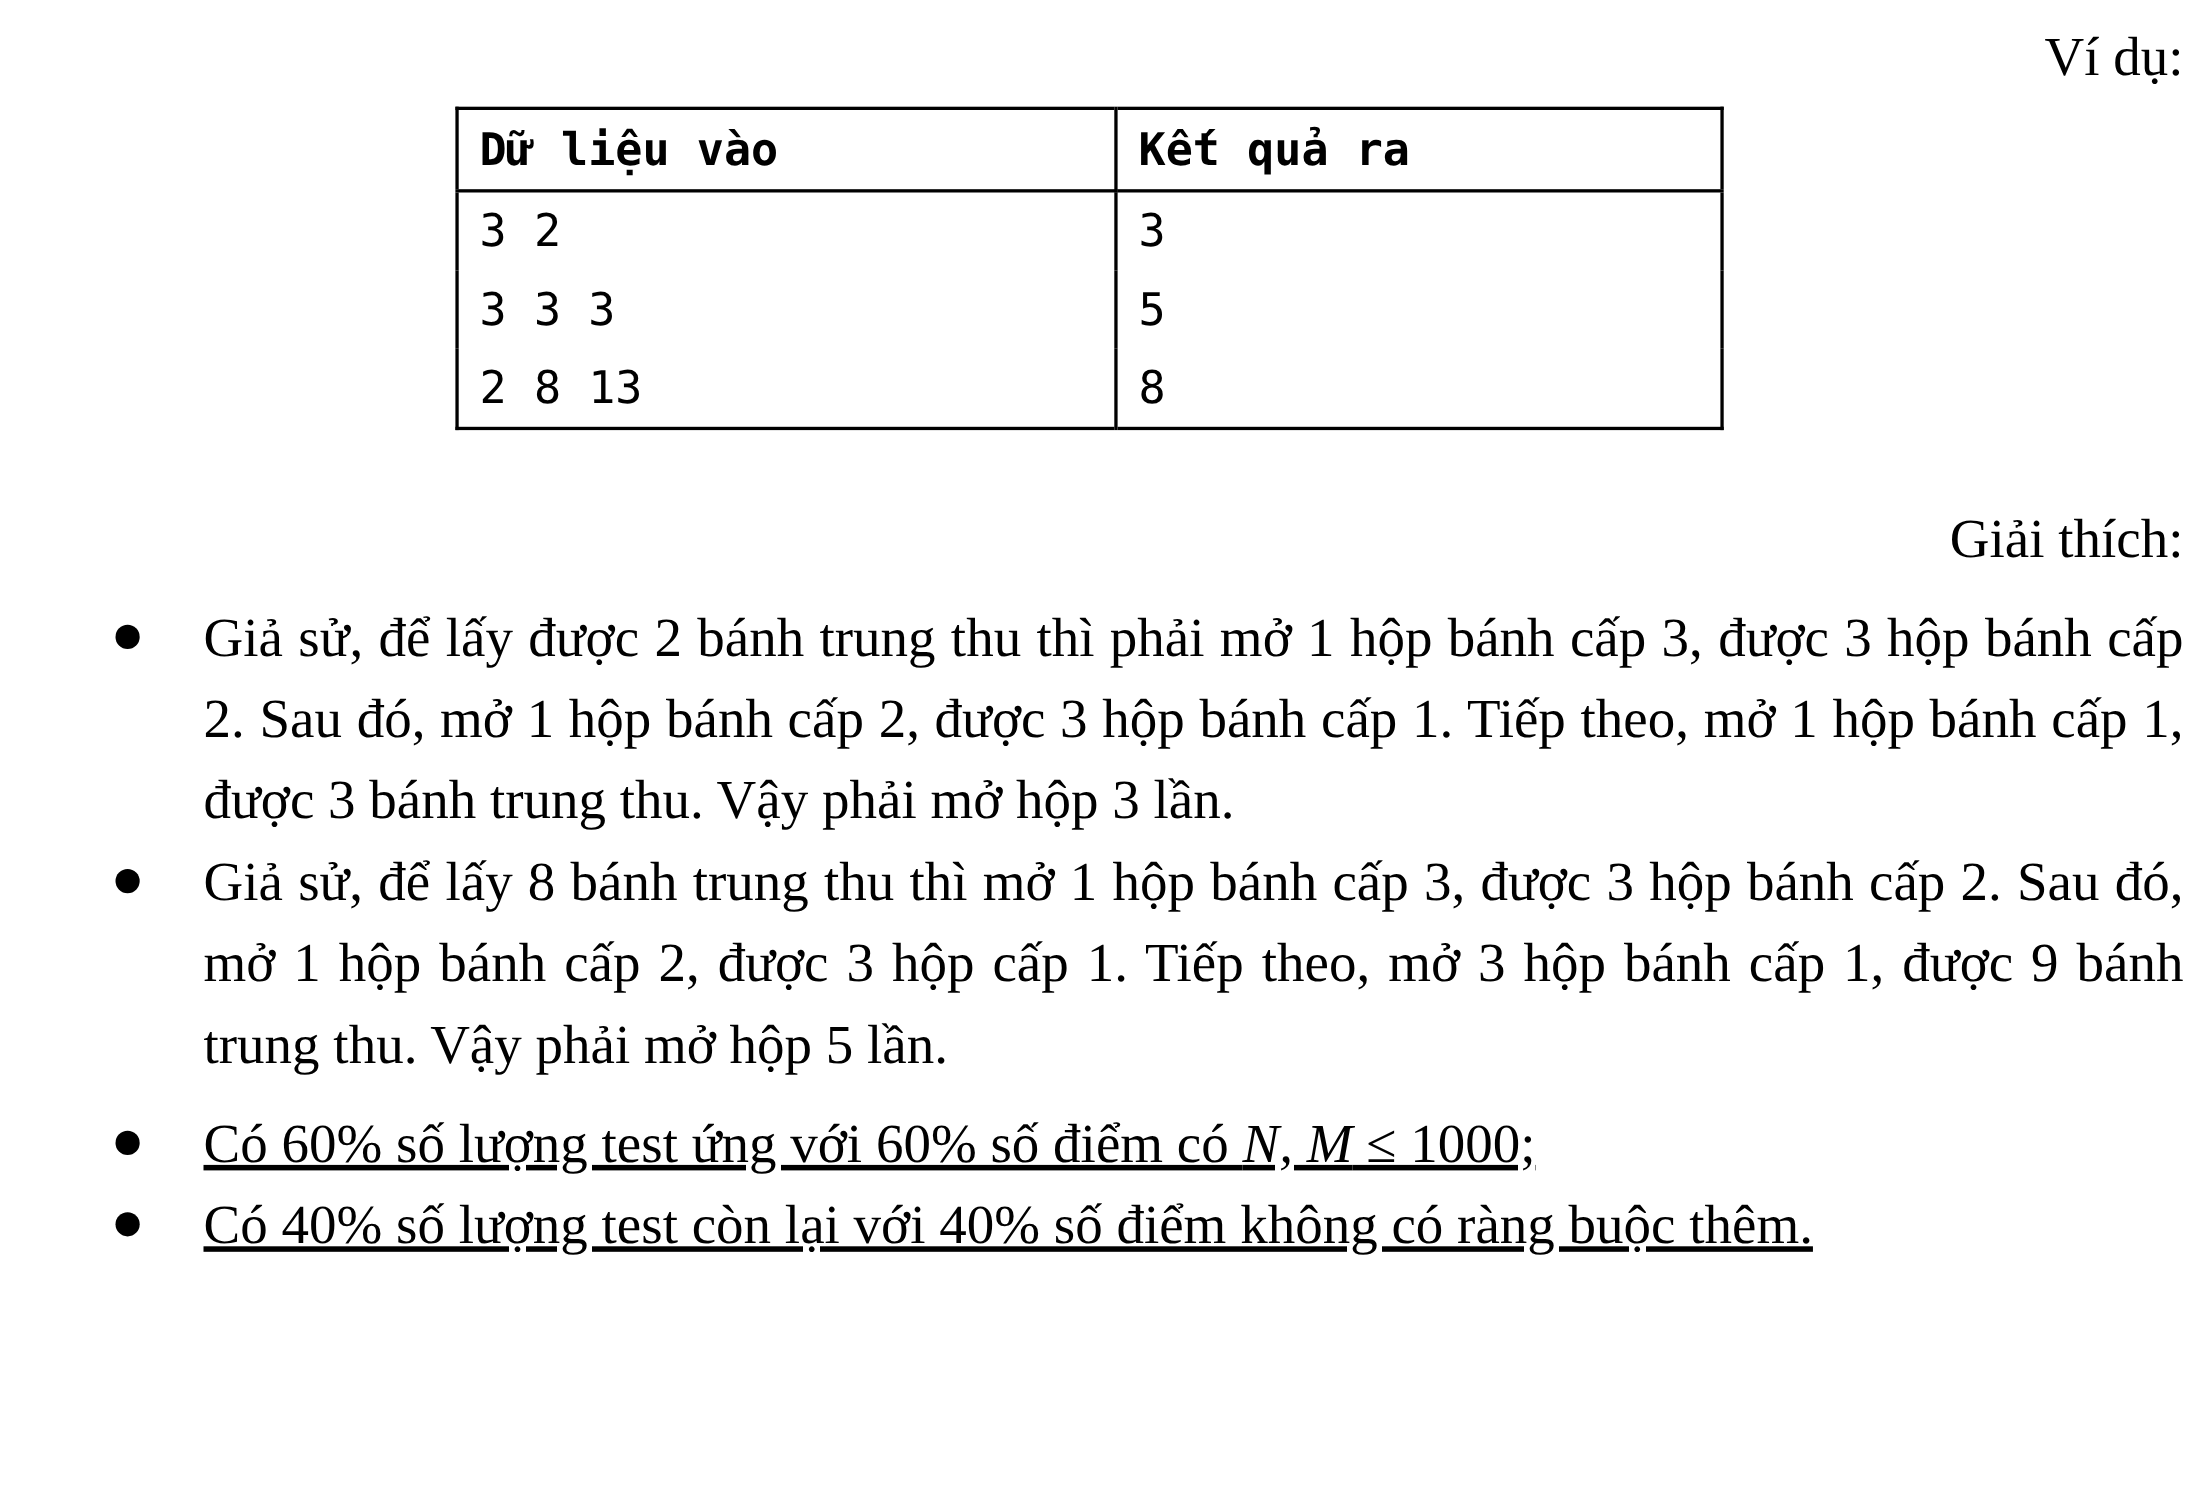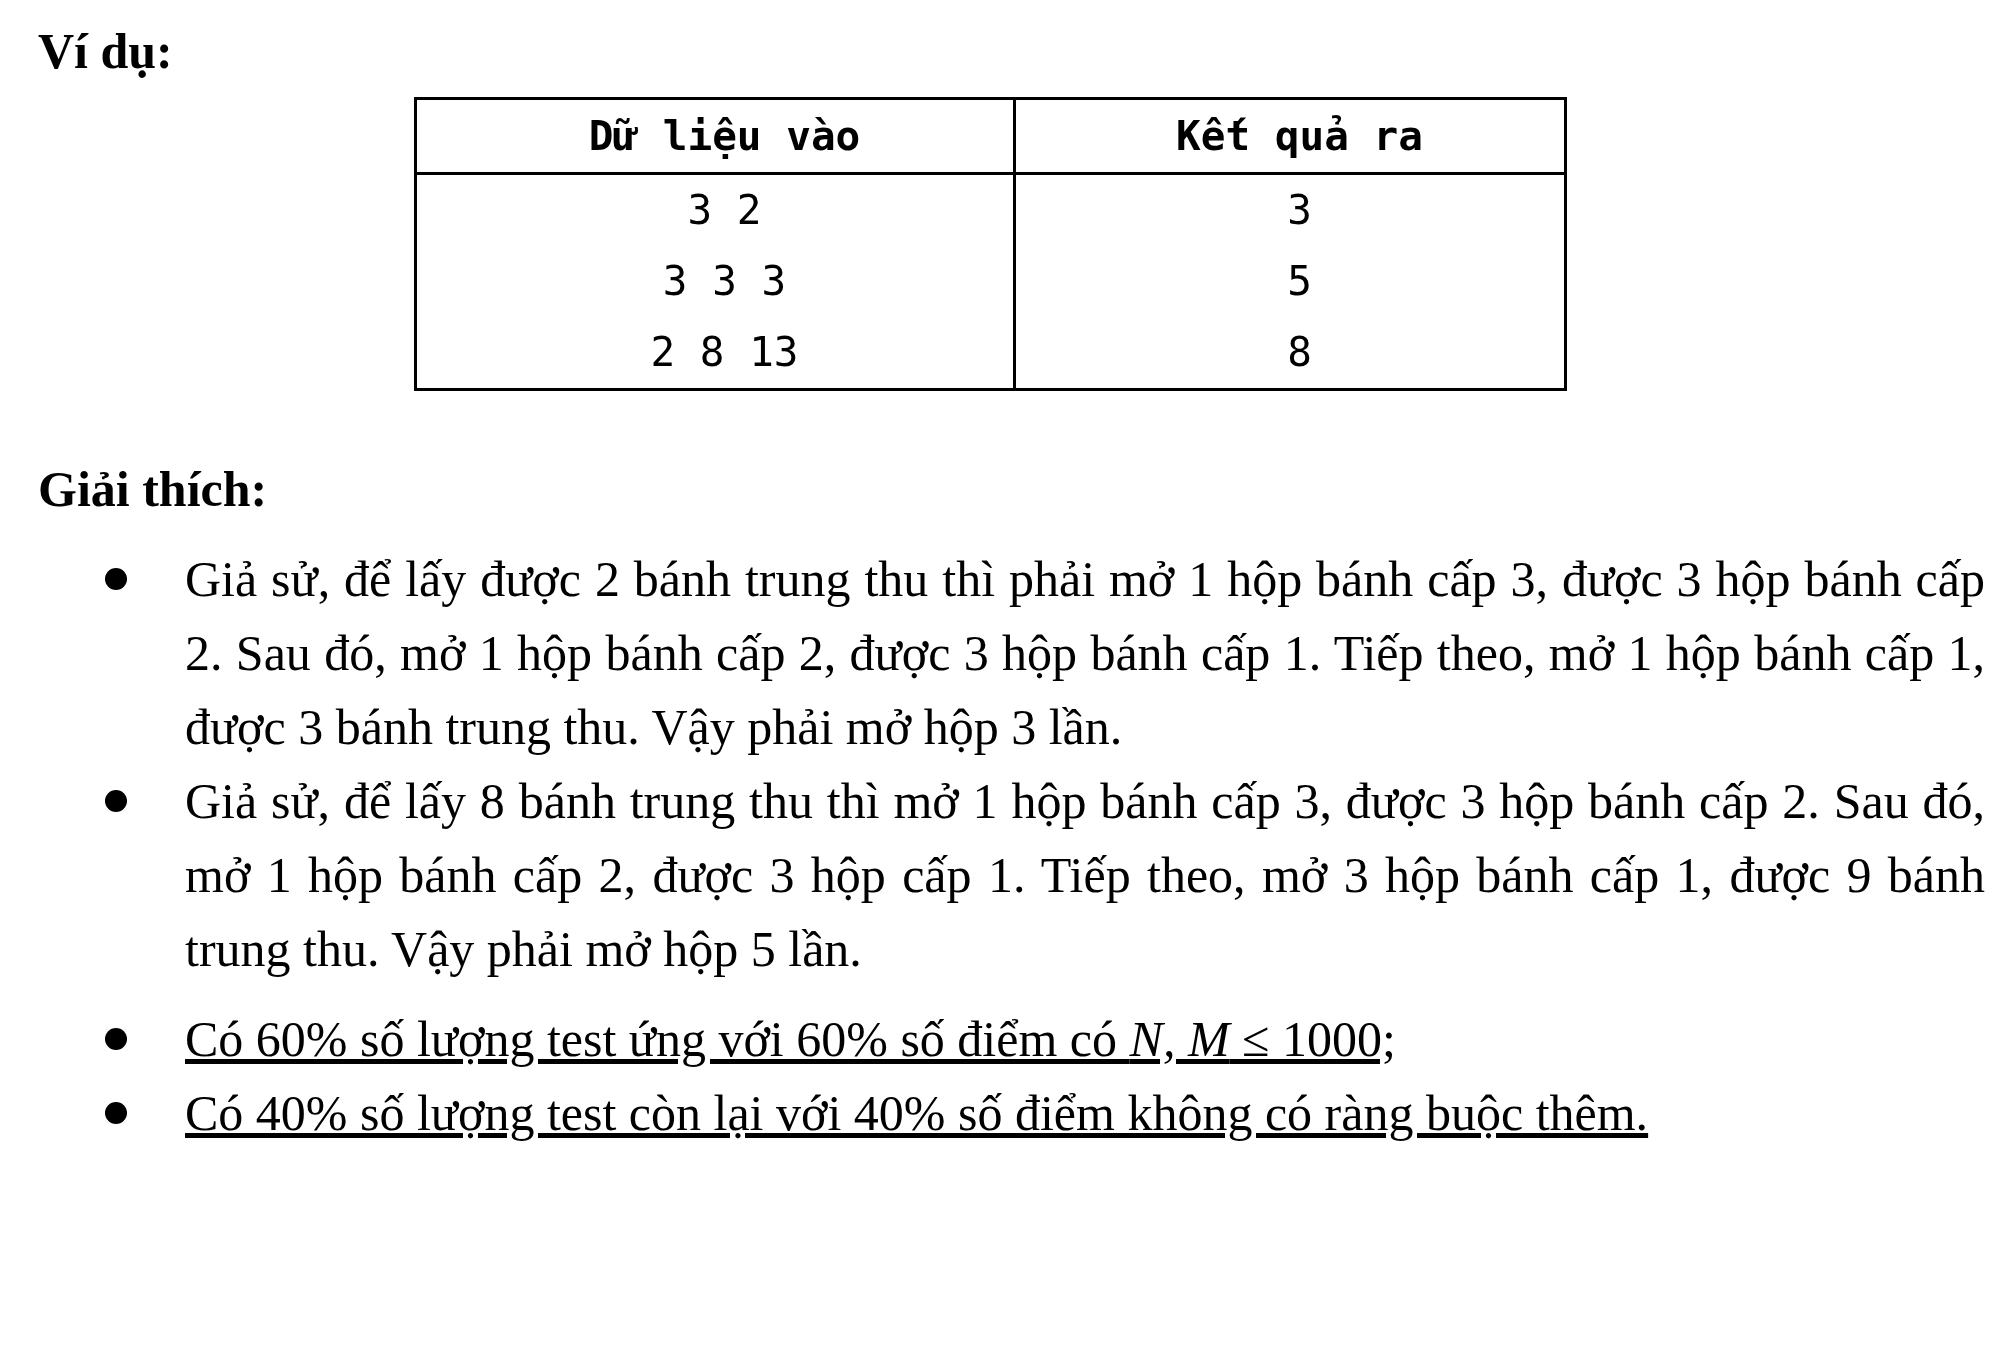--- a/index.html
+++ b/index.html
@@ -10,41 +10,42 @@
     color: #000000;
     font-family: "Liberation Serif", serif;
     font-size: 50px;
     line-height: 74px;
     box-sizing: border-box;
     padding: 14px 22px 0 38px;
     overflow: hidden;
   }
 
   .heading {
-    font-weight: bold;
+    font-weight: normal;
     font-size: 50px;
     line-height: 74px;
     margin: 0;
+    text-align: right;
   }
 
   
   .sample-table {
     border-collapse: collapse;
     table-layout: fixed;
     margin: 9px 0 0 376px;
     width: 1153px;
     border: 3px solid #000;
   }
   .sample-table col.c-in  { width: 599px; }
   .sample-table col.c-out { width: 551px; }
   .sample-table th, .sample-table td {
     font-family: "DejaVu Sans Mono", monospace;
     font-size: 41px;
     line-height: 1;
-    text-align: center;
+    text-align: left;
     padding: 0 0 0 19px;
     vertical-align: middle;
     white-space: pre;
   }
   .sample-table thead th {
     font-weight: bold;
     height: 72px;
     border-bottom: 3px solid #000;
   }
   .sample-table tbody td { height: 71px; font-weight: normal; }

